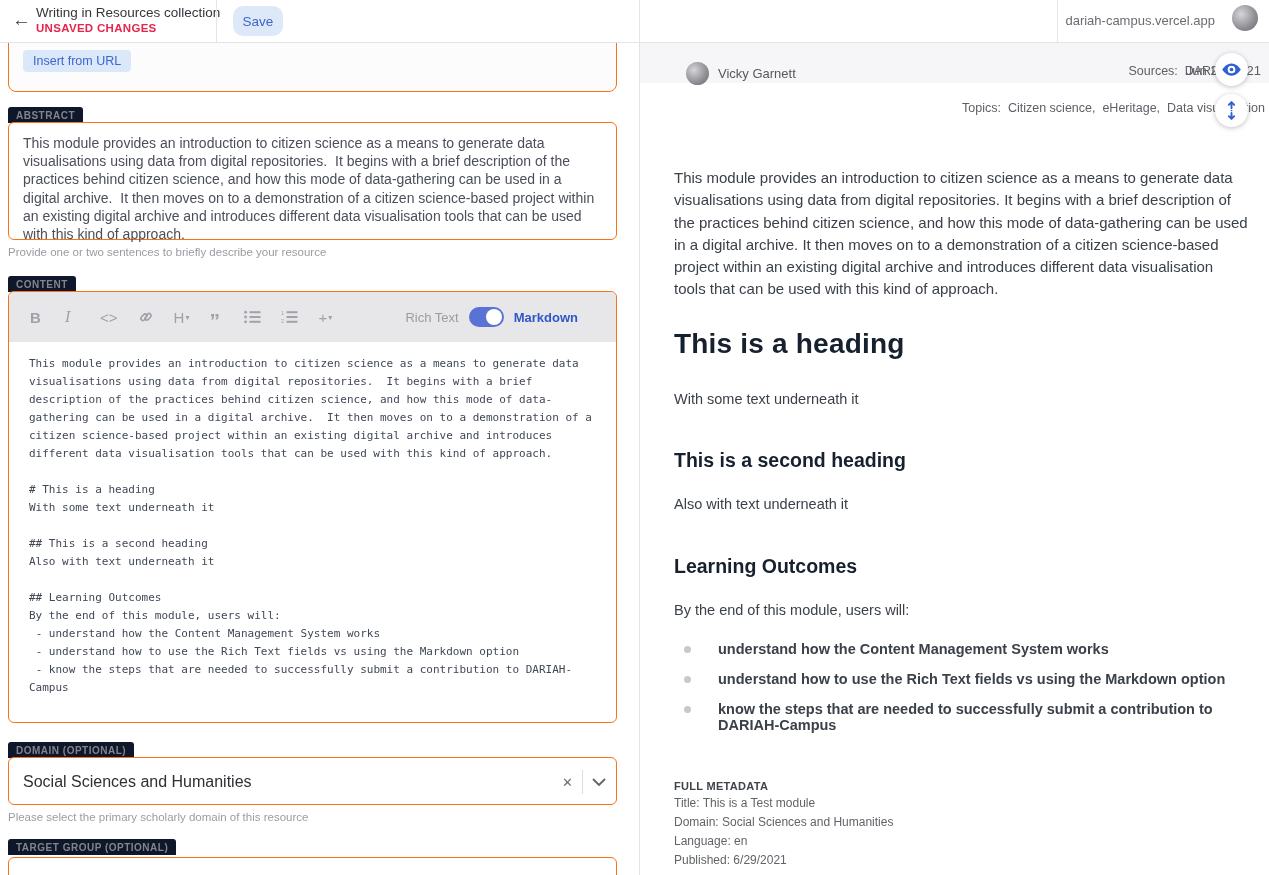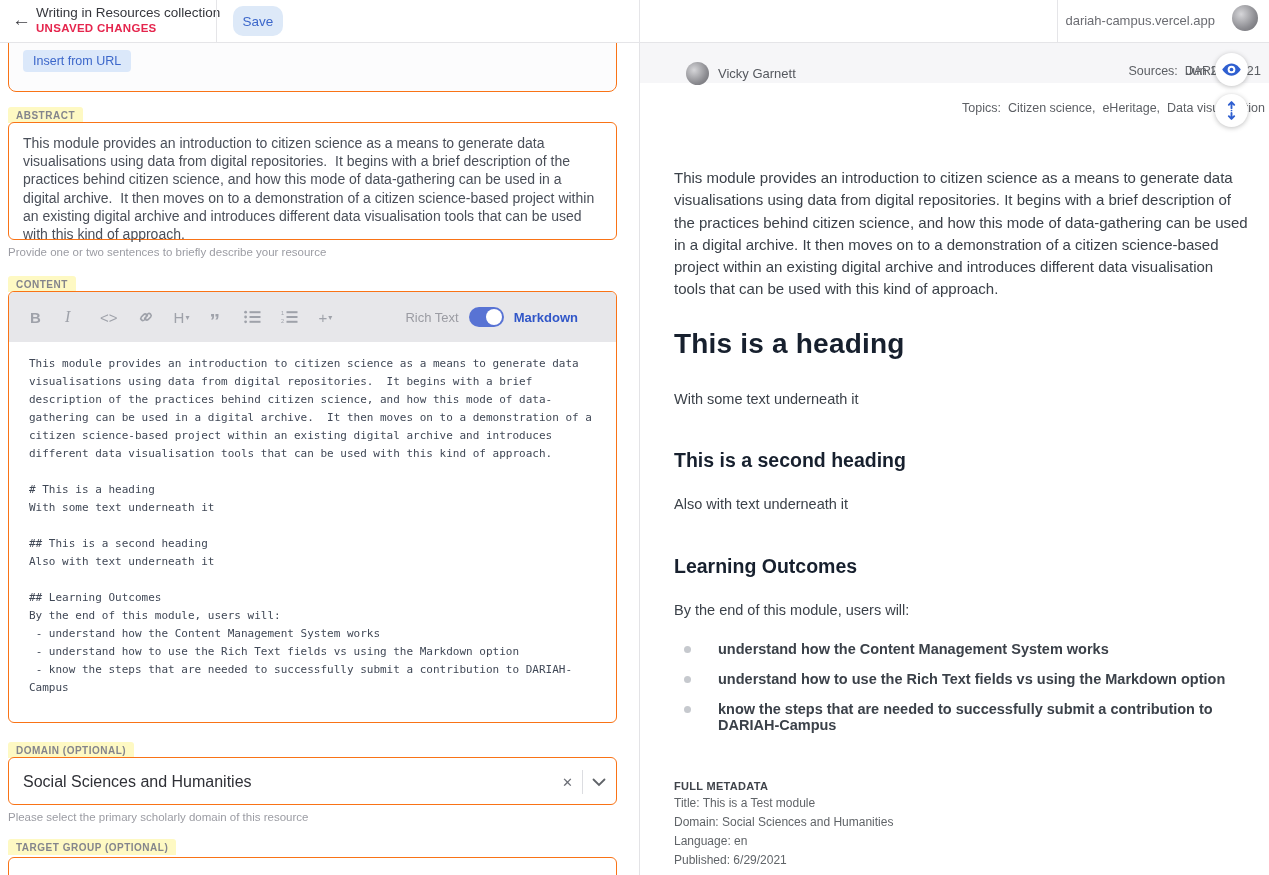--- a/index.html
+++ b/index.html
@@ -19,21 +19,21 @@
               font-family:"Liberation Sans", sans-serif; }
   .tb-site { position:absolute; right:54px; top:13px; font-size:13px; color:#6b6c72; }
   .avatar { border-radius:50%;
             background:radial-gradient(circle at 35% 35%, #d6d6d9, #8d8d92 60%, #68686d); }
   .tb-avatar { position:absolute; right:11px; top:5px; width:26px; height:26px; }
 
   
   .left-panel { position:absolute; top:43px; left:0; width:639px; height:832px; background:#fff; overflow:hidden; }
   .field-box { position:absolute; left:8px; width:609px; background:#fff;
                border:1px solid #f97316; border-radius:6px; }
-  .tag { position:absolute; left:8px; height:16px; background:#fef9c3; color:#84858c;
+  .tag { position:absolute; left:8px; height:16px; background:#0f172a; color:#84858c;
          font-size:10px; font-weight:bold; letter-spacing:.5px; padding:3px 8px 0;
          border-radius:3px 3px 0 0;text-align:center; }
   .helper { position:absolute; left:8px; font-size:11.5px; color:#9b9ca3; }
 
   .media-box { top:-12px; height:61px; border-radius:0 0 8px 8px; background:#fcfcfd; }
   .chip { position:absolute; left:14px; top:18px; background:#dbe8fa; color:#3c67ca;
           font-size:12.5px; padding:4px 10px; border-radius:4px; cursor:pointer; }
 
   .abstract-box { top:79px; height:118px; }
   .abstract-text { padding:11px 14px; font-size:14px; line-height:18.2px; color:#4a4f59;

